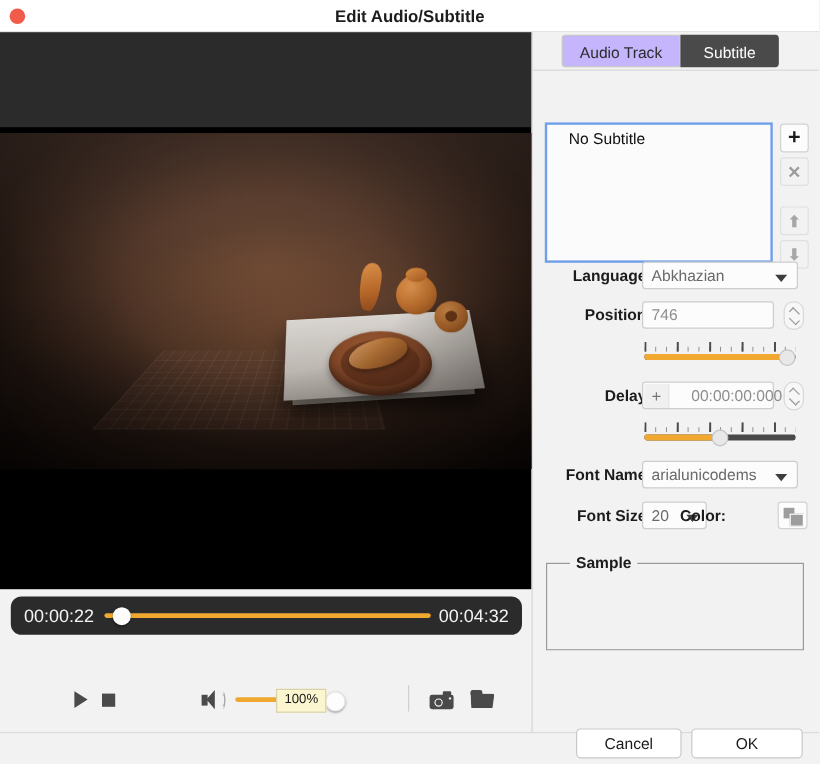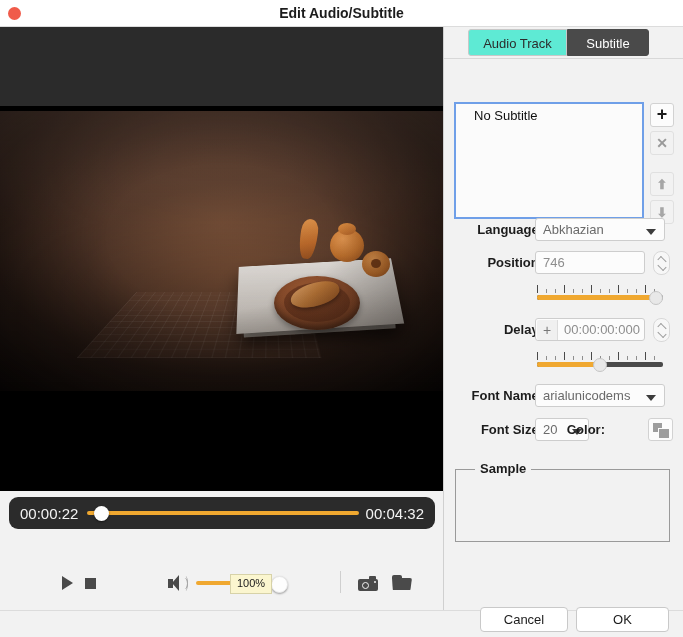--- a/index.html
+++ b/index.html
@@ -337,21 +337,21 @@
     height: 27px;
     line-height: 27px;
     font-size: 13px;
     text-align: center;
     box-sizing: border-box;
     border: 1px solid #c8c8c8;
     cursor: default;
   }
   .tab.audio {
     left: 24px; width: 99px;
-    background: #5eead4;
+    background: #c4b5fd;
     color: #2c2c2c;
     border-radius: 3px 0 0 3px;
   }
   .tab.subtitle {
     left: 123px; width: 82px;
     background: #4a4a4a;
     color: #ffffff;
     border-radius: 0 3px 3px 0;
     border-color: #4a4a4a;
   }
@@ -696,21 +696,21 @@
   <div class="slider" style="left:537px; top:285px;">
     <div class="slider-ticks major"></div>
     <div class="slider-track"></div>
     <div class="slider-fill" id="pos-fill" style="width: 122.22px;"></div>
     <div class="slider-thumb" id="pos-thumb" style="left: 112px;"></div>
   </div>
 
   <div class="row-label" style="left:453px; top:322px;">Delay:</div>
   <div class="text-field" style="left:535px; top:318px; width:110px; height:23px;">
     <div class="plus-seg">+</div>
-    <div class="val" style="left:28px;">00:00:00:000</div>
+    <div class="val" style="left:40px;">00:00:00:000</div>
   </div>
   <div class="spinner" style="left:653px; top:318px;">
     <div class="spin-up"></div>
     <div class="spin-dn"></div>
   </div>
   <div class="slider" style="left:537px; top:352px;">
     <div class="slider-ticks major"></div>
     <div class="slider-track"></div>
     <div class="slider-fill" id="del-fill" style="width: 63px;"></div>
     <div class="slider-thumb" id="del-thumb" style="left: 56px;"></div>

